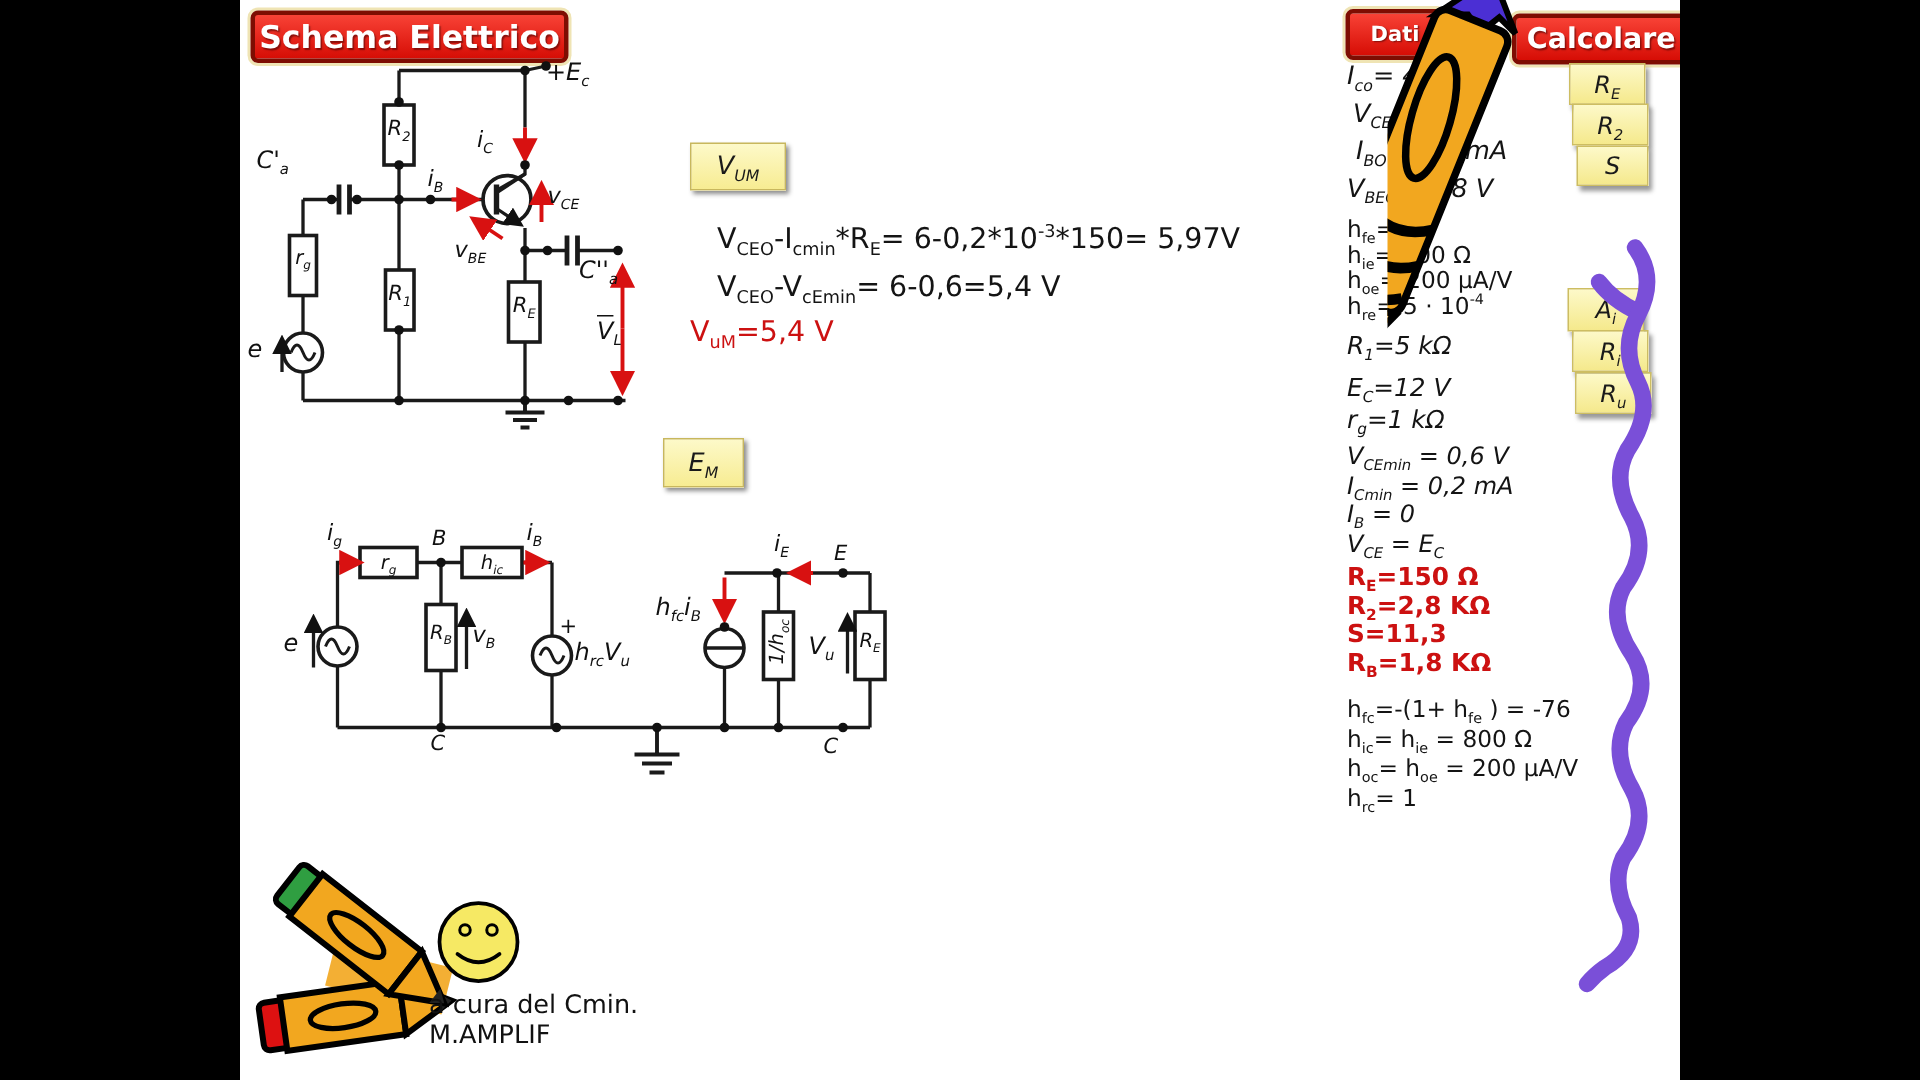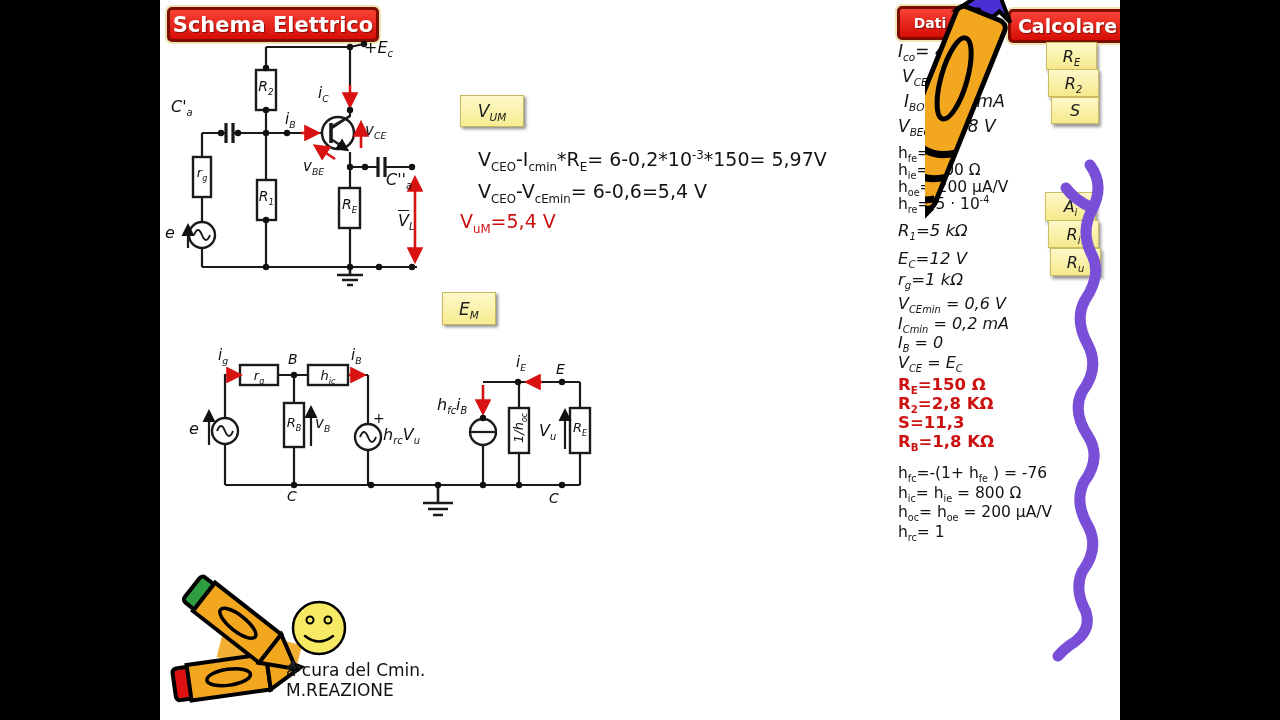--- a/index.html
+++ b/index.html
@@ -376,17 +376,17 @@
 
   <svg style="position:absolute;left:125px;top:592px;" width="70" height="72" viewBox="0 0 70 72">
     <circle cx="34" cy="36" r="26" fill="#f6e964" stroke="#000" stroke-width="2.5"></circle>
     <circle cx="25" cy="28" r="3.5" fill="#f6e964" stroke="#000" stroke-width="2"></circle>
     <circle cx="43" cy="28" r="3.5" fill="#f6e964" stroke="#000" stroke-width="2"></circle>
     <path d="M20 44 Q34 55 48 44" fill="none" stroke="#000" stroke-width="2.5" stroke-linecap="round"></path>
   </svg>
 
   <div id="footer-credit">
     <div>a cura del Cmin.</div>
-    <div>M.REAZIONE</div>
+    <div>M.AMPLIF</div>
   </div>
 
 </div>
 </div>
 
 </body></html>

